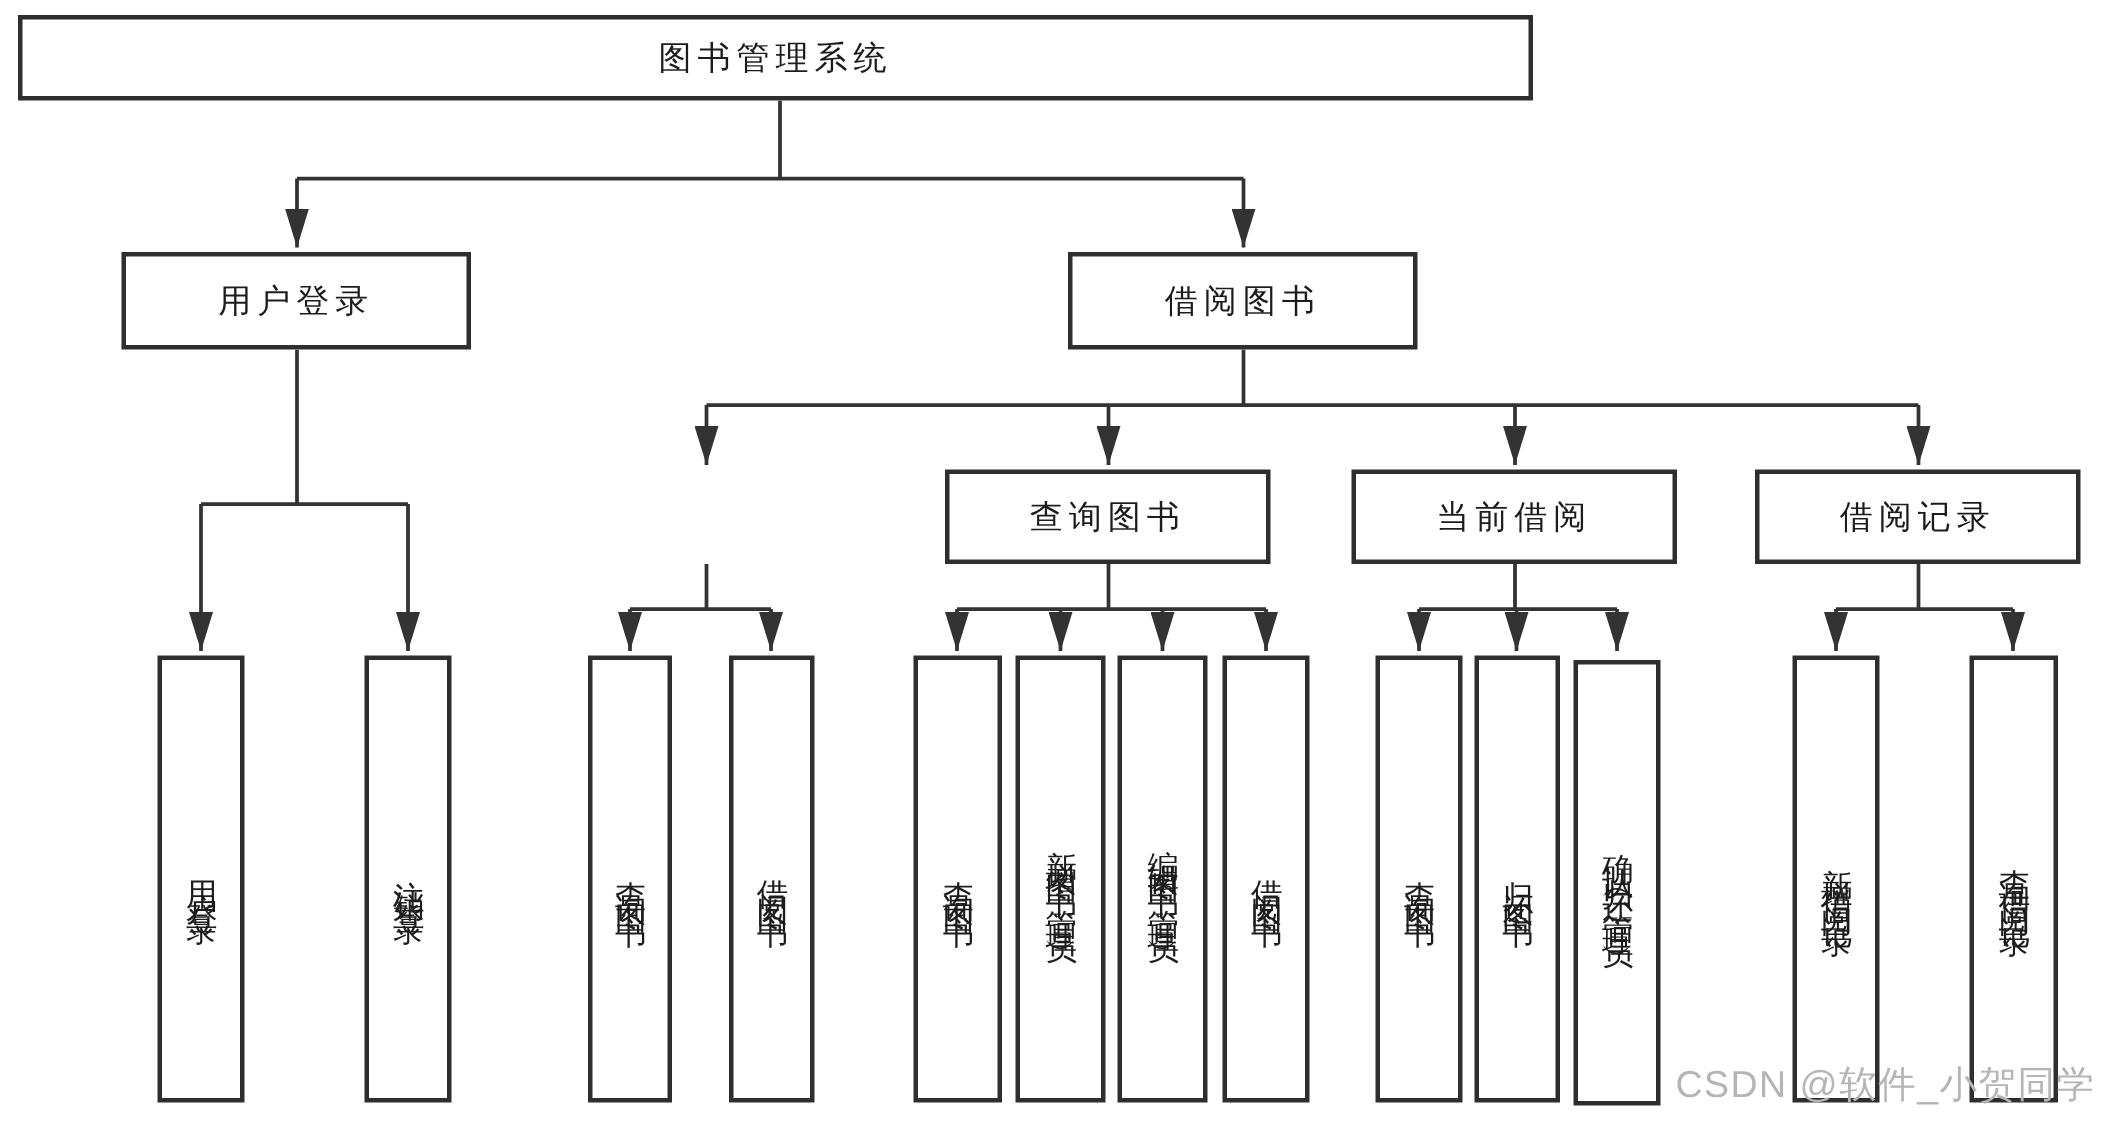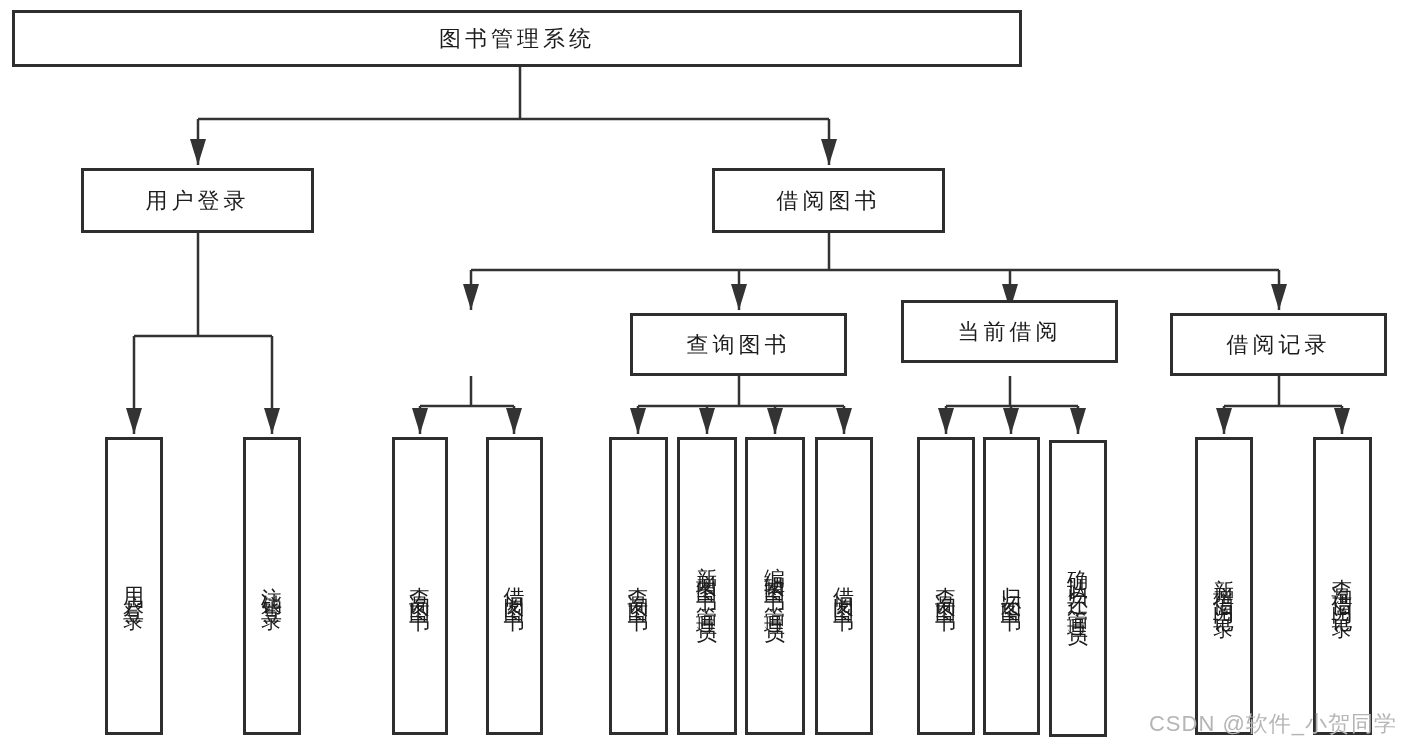--- a/index.html
+++ b/index.html
@@ -37,21 +37,21 @@
     writing-mode:vertical-rl;
     text-orientation:mixed;
     letter-spacing:8px;
     font-size:21px;
     line-height:1;
     white-space:nowrap;
   }
   .watermark{
     position:absolute;
     right:8px;bottom:8px;
-    font-size:22px;
+    font-size:25px;
     letter-spacing:1px;
     color:var(--watermark);
   }
 </style>
 </head>
 <body>
 
 <div class="canvas">
 
   <svg class="connectors" viewBox="0 0 1405 747">
@@ -94,21 +94,21 @@
     <path d="M1224,406 V434" marker-end="url(#arw)"></path>
     <path d="M1342,406 V434" marker-end="url(#arw)"></path>
   </svg>
 
   <div class="box" style="left:12px;top:10px;width:1010px;height:57px">图书管理系统</div>
 
   <div class="box" style="left:81px;top:168px;width:233px;height:65px">用户登录</div>
   <div class="box" style="left:712px;top:168px;width:233px;height:65px">借阅图书</div>
 
   <div class="box" style="left:630px;top:313px;width:217px;height:63px">查询图书</div>
-  <div class="box" style="left:901px;top:300px;width:217px;height:63px">当前借阅</div>
+  <div class="box" style="left:901px;top:313px;width:217px;height:63px">当前借阅</div>
   <div class="box" style="left:1170px;top:313px;width:217px;height:63px">借阅记录</div>
 
   <div class="box vbox" style="left:105px;top:437px;width:58px;height:298px">
     <span class="vtext">用户登录</span>
   </div>
   <div class="box vbox" style="left:243px;top:437px;width:58px;height:298px">
     <span class="vtext">注销登录</span>
   </div>
 
   <div class="box vbox" style="left:392px;top:437px;width:56px;height:298px">

